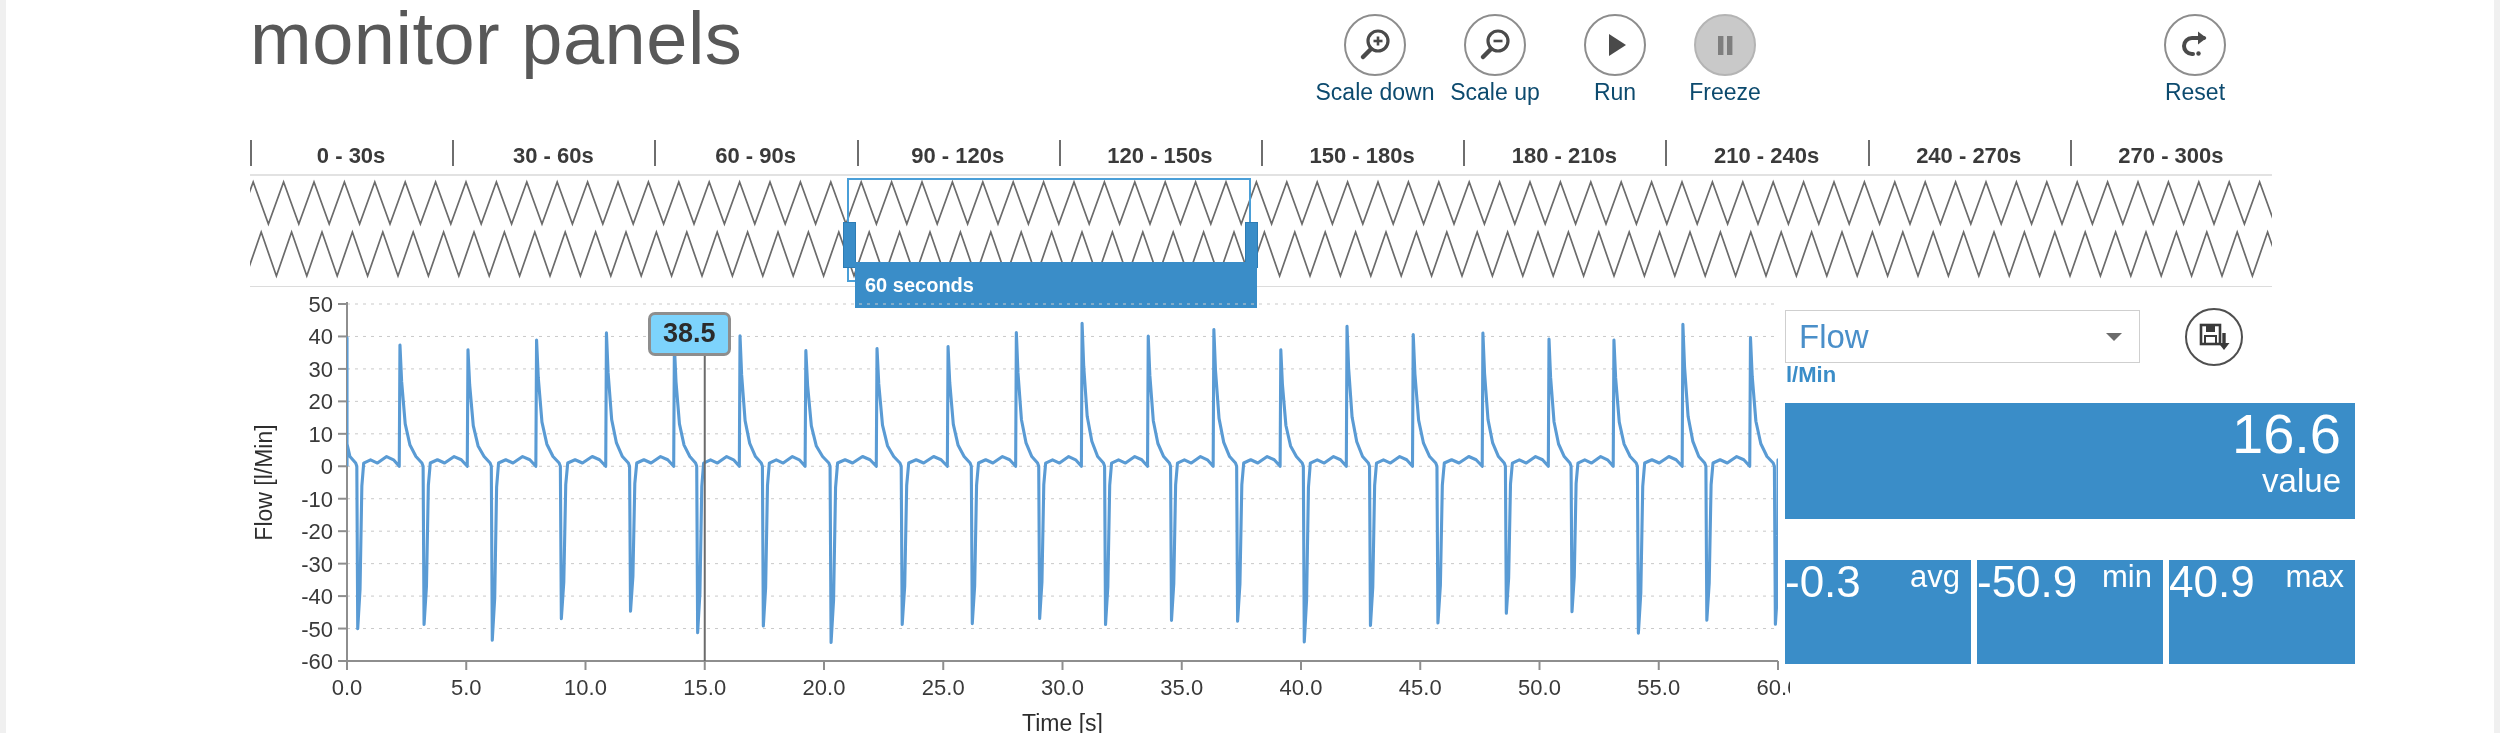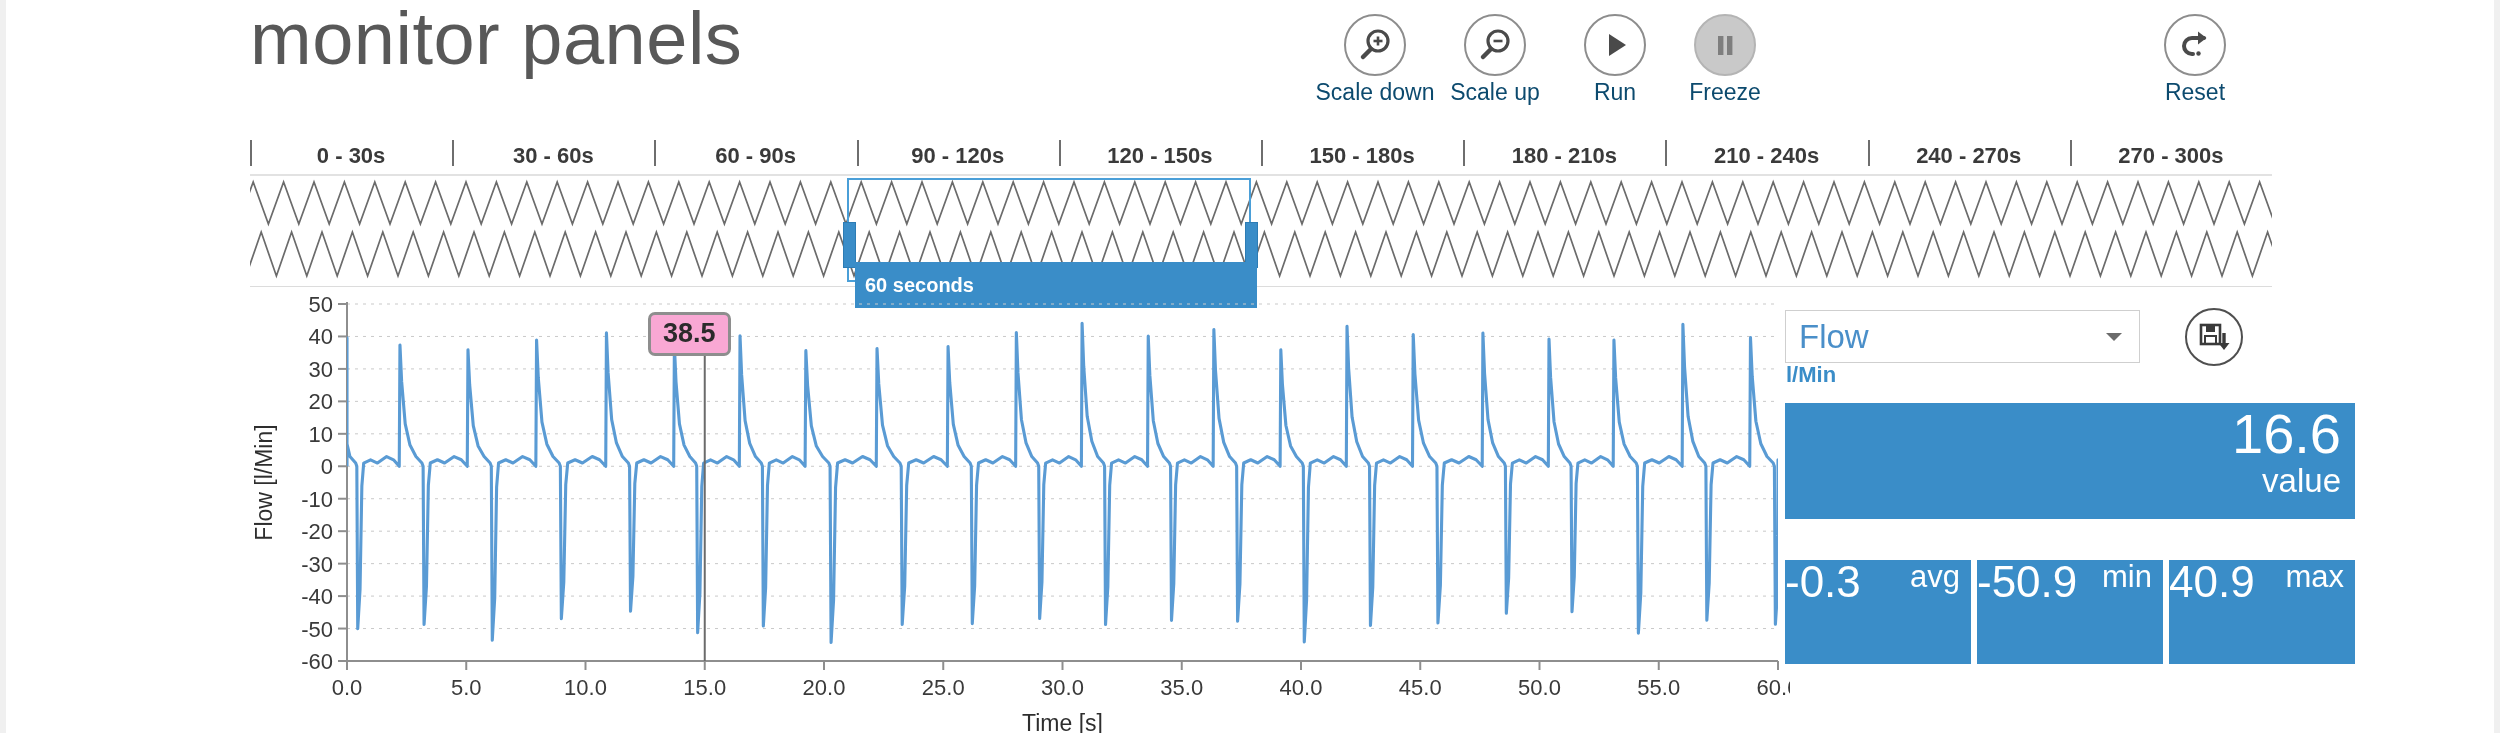--- a/index.html
+++ b/index.html
@@ -72,21 +72,21 @@
     position:absolute;left:855px;top:262px;width:402px;height:46px;
     background:#3a8dc8;color:#fff;font-size:20px;font-weight:600;
     display:flex;align-items:center;padding-left:10px;box-sizing:border-box;
   }
 
   
   #chart-area{position:absolute;left:250px;top:296px;width:1540px;height:437px;}
   #chart-area svg{display:block;}
   #tooltip{
     position:absolute;left:648px;top:312px;
-    background:#f9a8d4;border:3px solid #8e8e8e;border-radius:7px;
+    background:#7dd3fc;border:3px solid #8e8e8e;border-radius:7px;
     padding:2px 12px;font-size:27px;color:#2b2b2b;font-weight:600;
     line-height:1.25;
   }
 
   
   #right-panel{position:absolute;left:1785px;top:310px;width:700px;height:423px;}
   #signal-select{
     position:absolute;left:0;top:0;width:355px;height:53px;
     border:1px solid #cfcfcf;background:#fff;box-sizing:border-box;
     display:flex;align-items:center;

